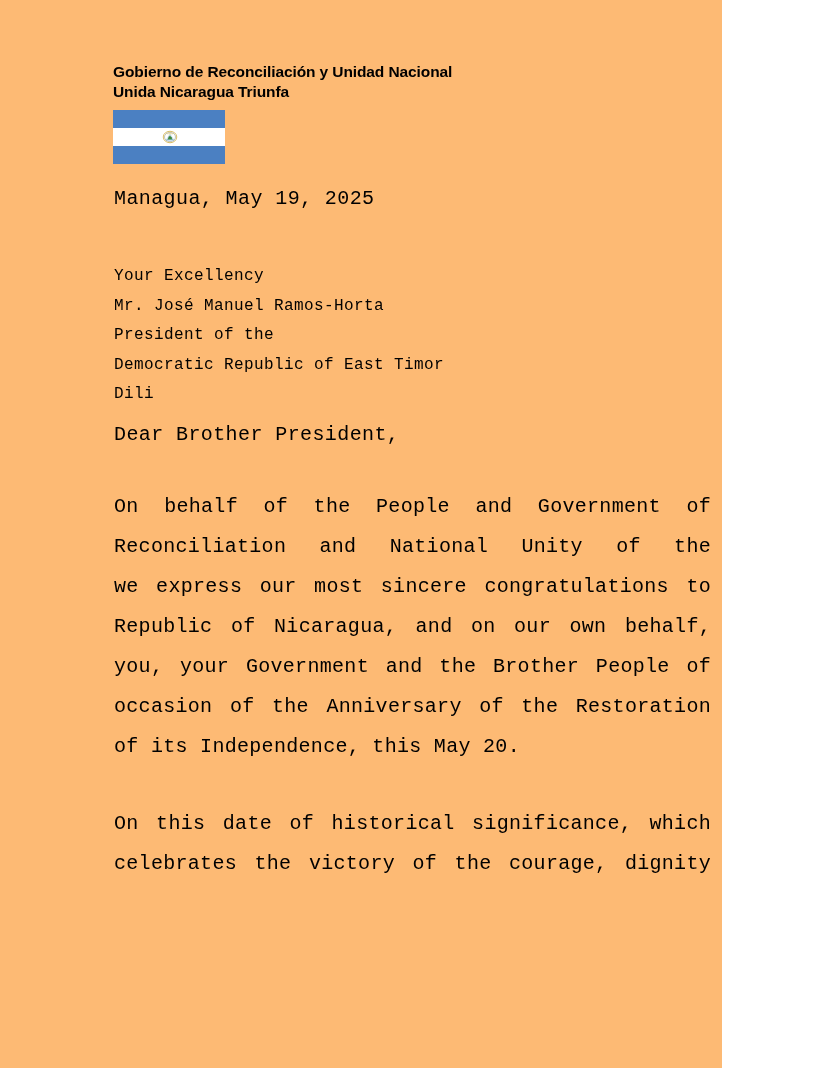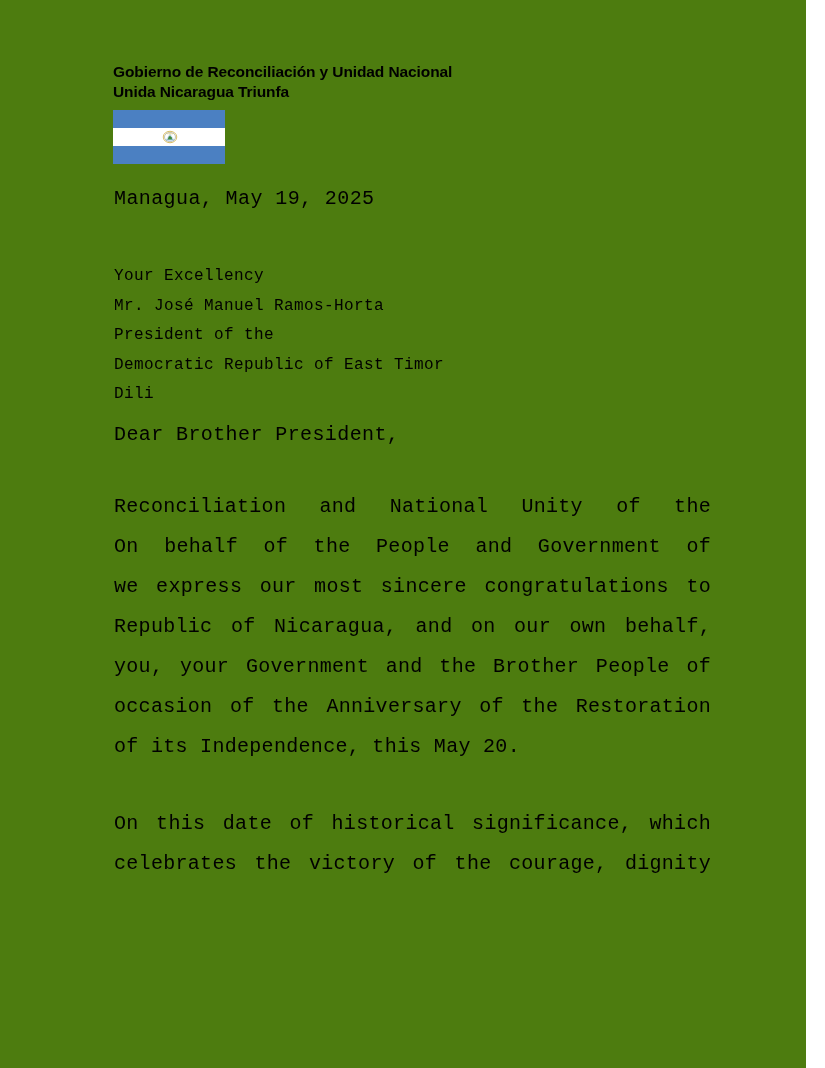--- a/index.html
+++ b/index.html
@@ -14,23 +14,23 @@
     overflow: hidden;
     font-family: "Liberation Mono", "DejaVu Sans Mono", monospace;
     color: #000000;
     -webkit-font-smoothing: antialiased;
   }
 
   .page {
     position: absolute;
     left: 0;
     top: 0;
-    width: 806px;
+    width: 722px;
     height: 1068px;
-    background: #4d7c0f;
+    background: #fdba74;
   }
 
   
   .letterhead {
     position: absolute;
     left: 113px;
     top: 62px;
     width: 640px;
   }
   .letterhead-line {
@@ -169,22 +169,22 @@
       <div class="address-line">Your Excellency</div>
       <div class="address-line">Mr. José Manuel Ramos-Horta</div>
       <div class="address-line">President of the</div>
       <div class="address-line">Democratic Republic of East Timor</div>
       <div class="address-line">Dili</div>
     </div>
 
     <div class="salutation">Dear Brother President,</div>
 
     <div class="para">
+      <span class="para-line">On behalf of the People and Government of</span>
       <span class="para-line">Reconciliation and National Unity of the</span>
-      <span class="para-line">On behalf of the People and Government of</span>
       <span class="para-line">we express our most sincere congratulations to</span>
       <span class="para-line">Republic of Nicaragua, and on our own behalf,</span>
       <span class="para-line">you, your Government and the Brother People of</span>
       <span class="para-line">occasion of the Anniversary of the Restoration</span>
       <span class="para-line ragged">of its Independence, this May 20.</span>
     </div>
 
     <div class="para">
       <span class="para-line">On this date of historical significance, which</span>
       <span class="para-line">celebrates the victory of the courage, dignity</span>

